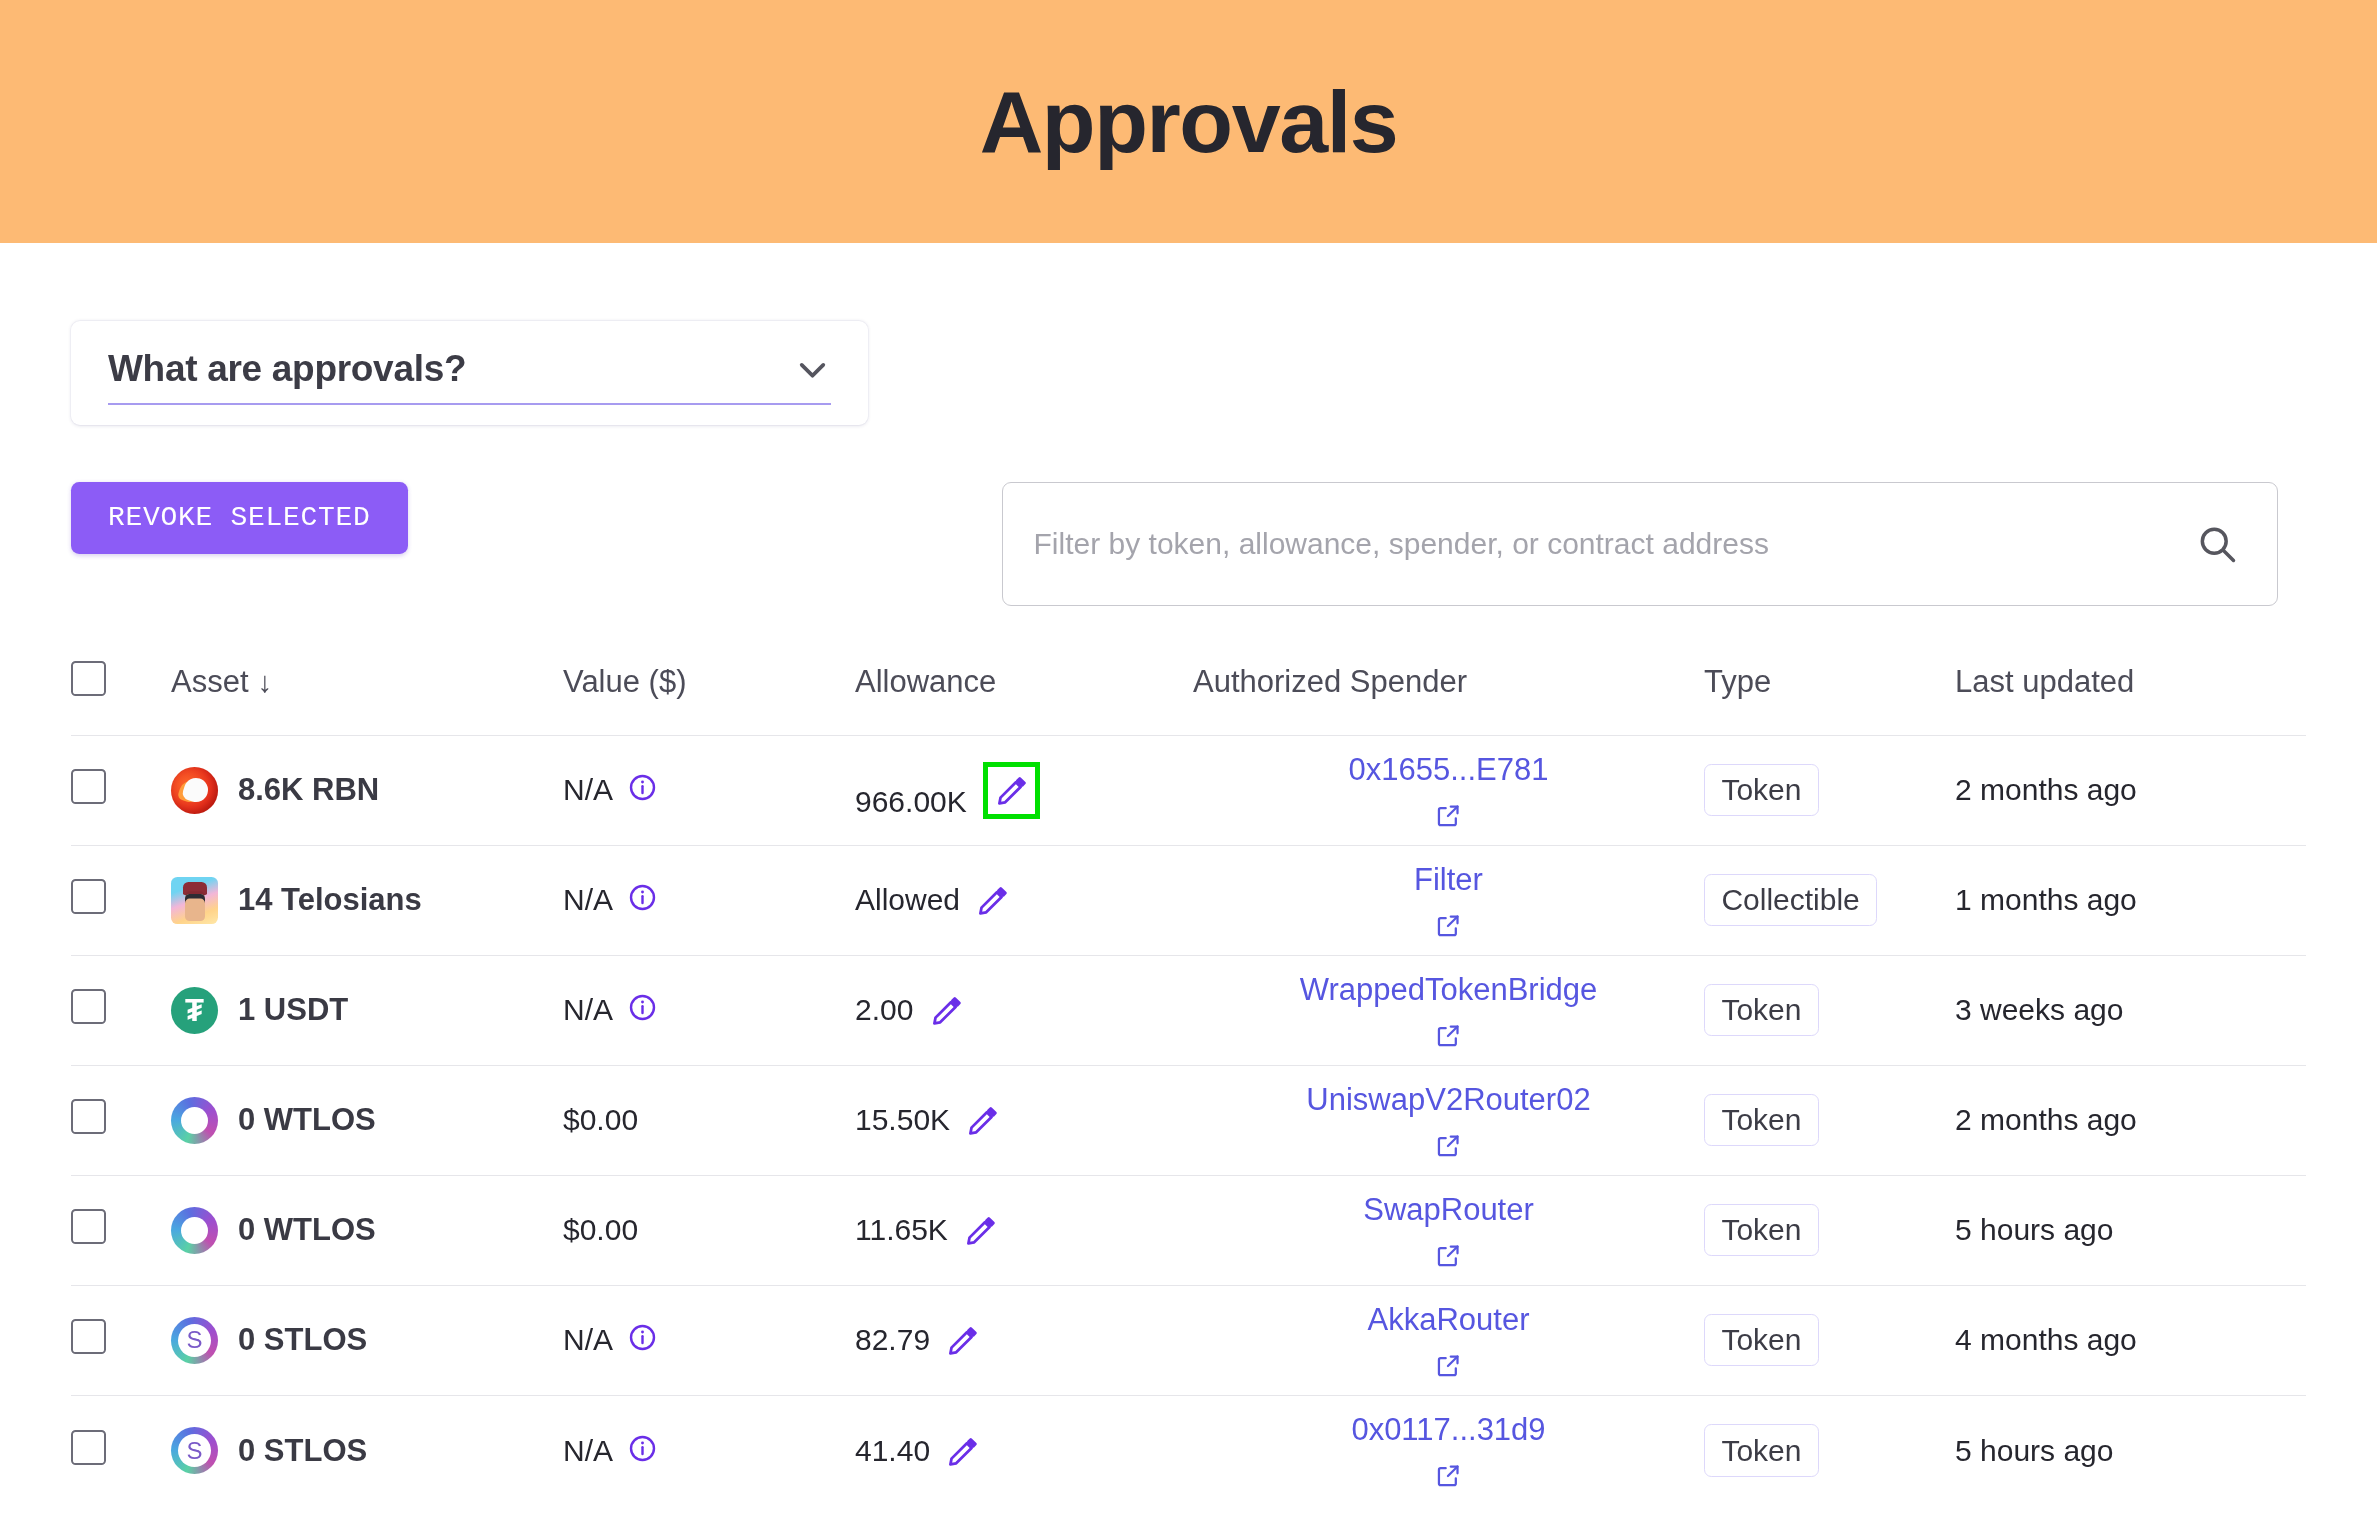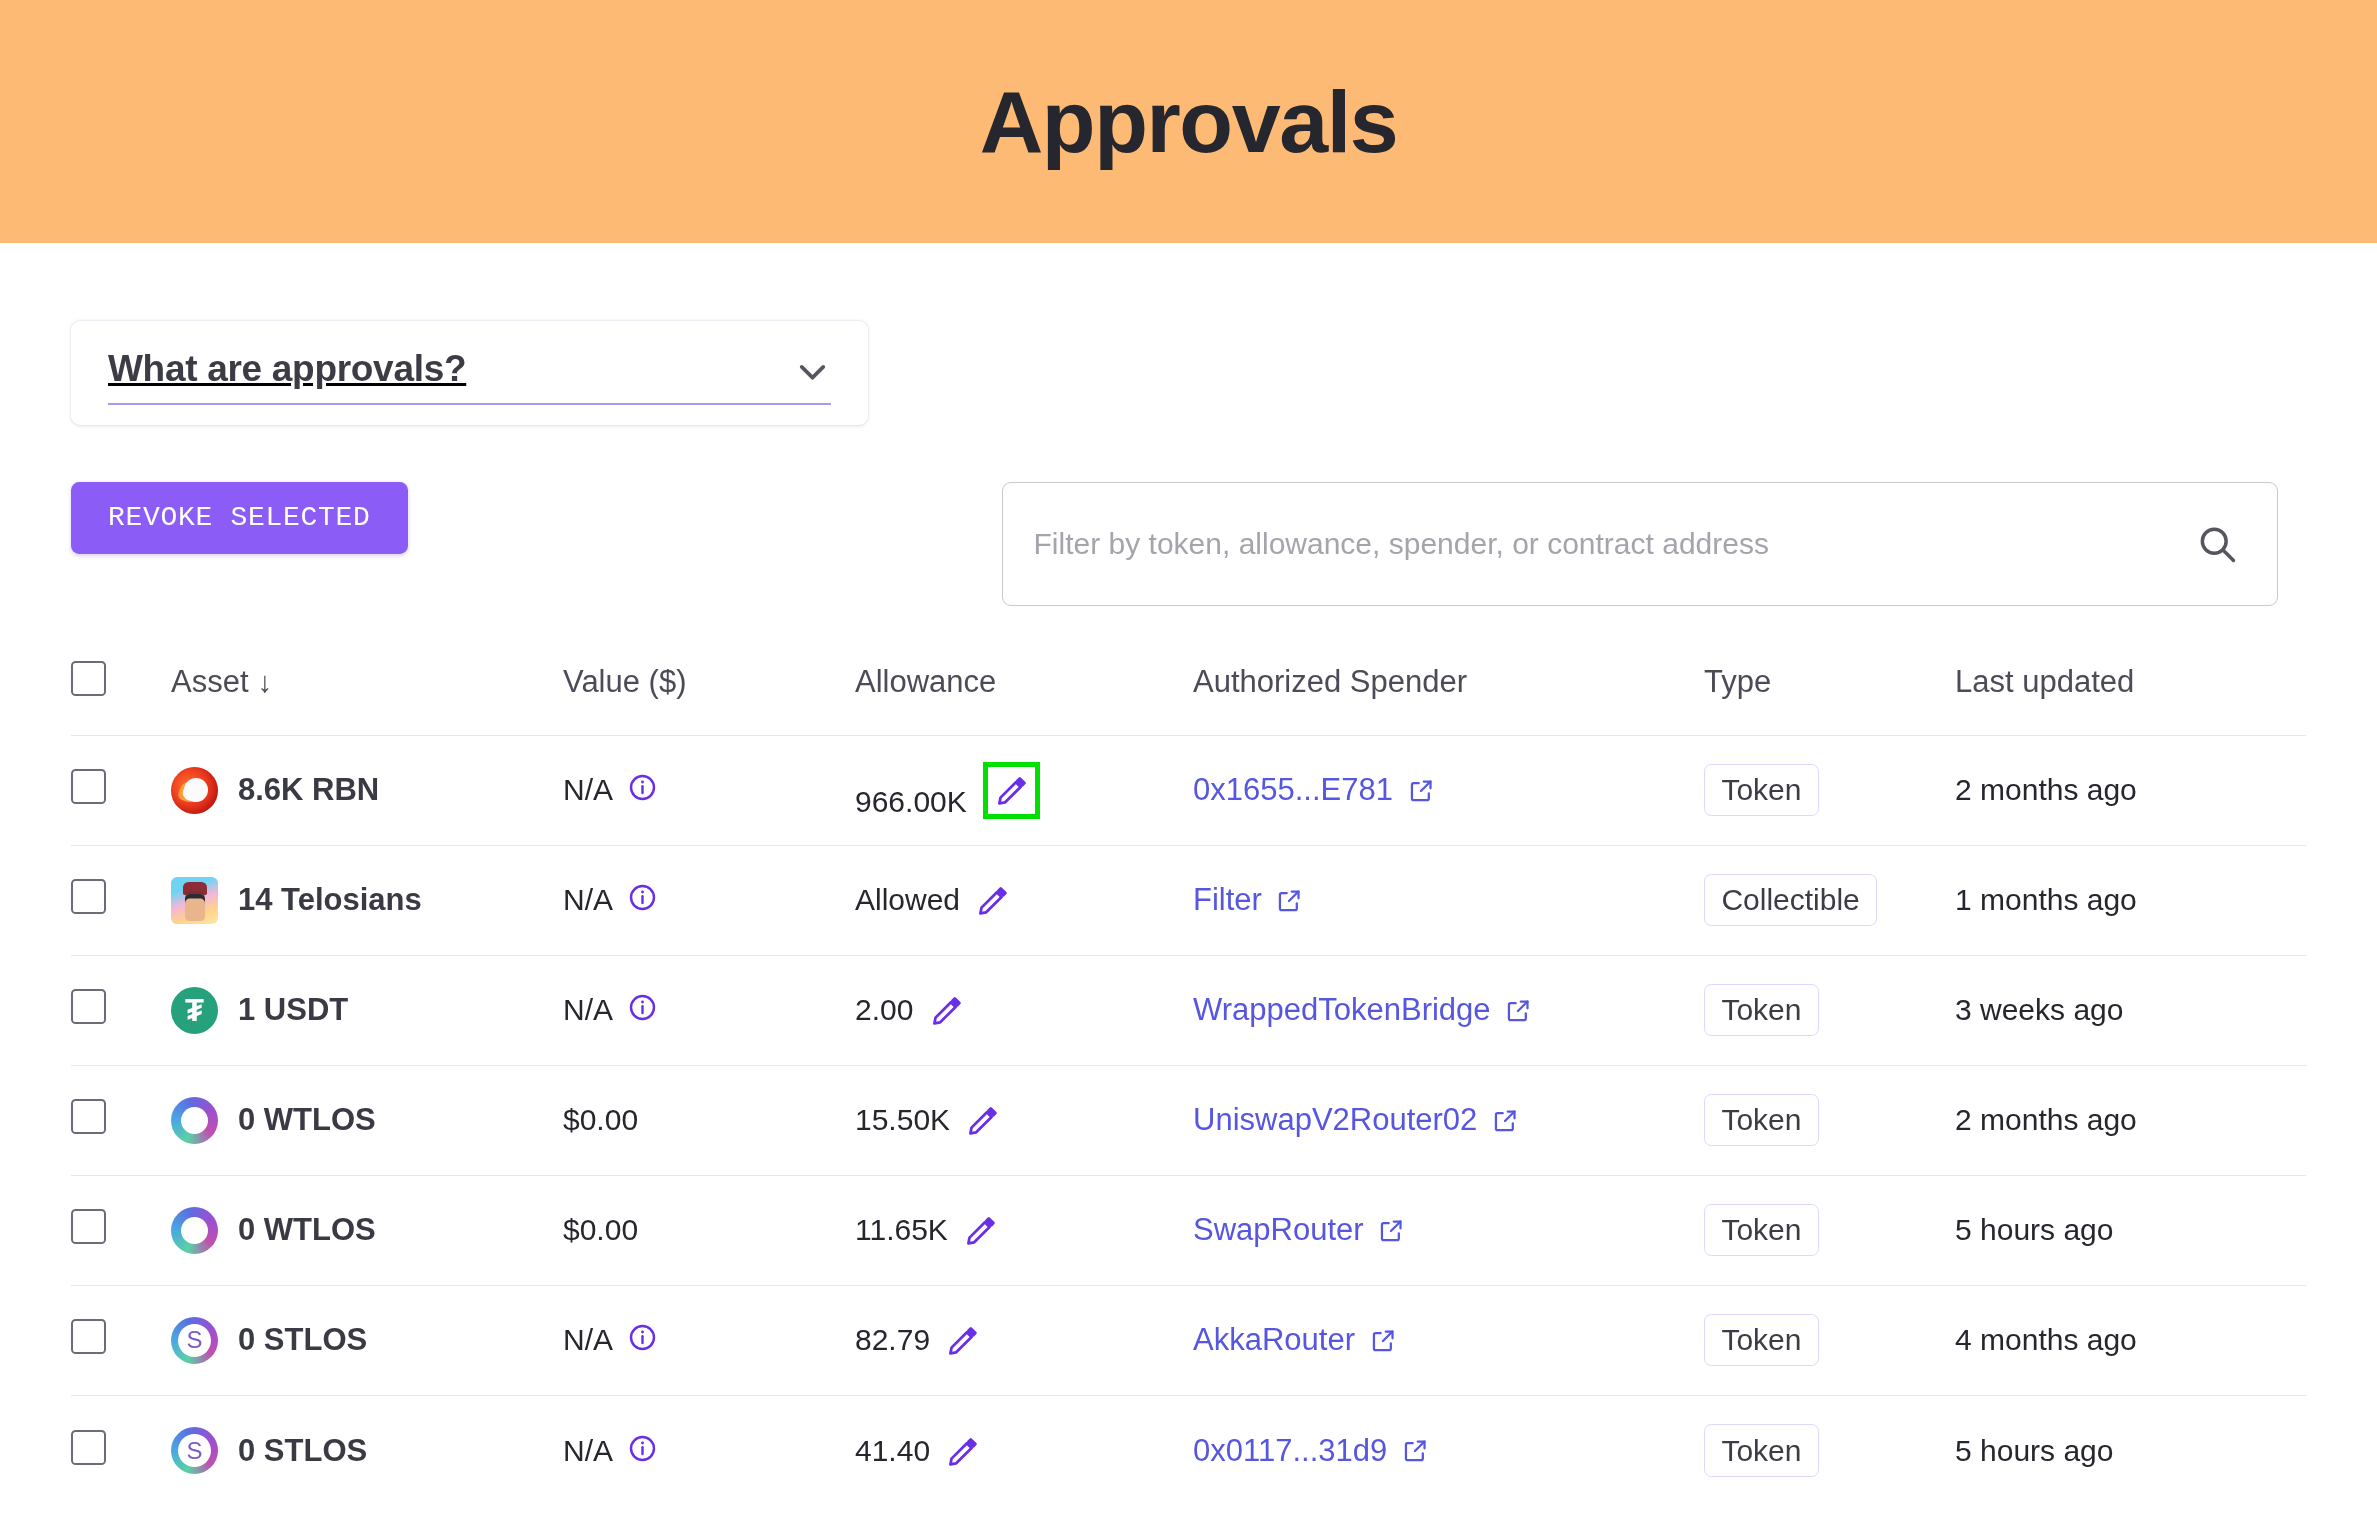--- a/index.html
+++ b/index.html
@@ -37,25 +37,24 @@
   .accordion {
     width: 797px;
     background: #ffffff;
     border-radius: 9px;
     box-shadow: 0 0.9px 3.7px rgba(40,30,90,0.13), 0 0 0 0.9px rgba(120,110,180,0.05);
     padding: 27px 37px 20px 37px;
     position: relative;
   }
   .accordion-row {
     display: flex;
-    align-items: flex-end;
+    align-items: center;
     justify-content: space-between;
     padding-bottom: 12.8px;
     border-bottom: 2.7px solid #a79bf0;
-    text-decoration: underline;
   }
   .accordion-label {
     font-size: 37px;
     font-weight: 700;
     color: #3c3c46;
     letter-spacing: -0.3px;
   }
   .chev {
     width: 37px; height: 37px;
     display: flex; align-items: center; justify-content: center;
@@ -234,21 +233,21 @@
   .pencil { width: 33px; height: 33px; flex: 0 0 33px; cursor: pointer; }
   .pencil-highlight {
     display: inline-flex; align-items: center; justify-content: center;
     width: 57px; height: 57px;
     border: 5.5px solid #00e000;
     background: #fff;
     box-sizing: border-box;
   }
 
   
-  .spender-cell { display: flex; align-items: center; gap: 14.6px; }
+  .spender-cell { display: flex; align-items: center; gap: 14.6px; flex-direction: column; }
   .spender-link {
     color: #5656e0;
     font-size: 31px;
     text-decoration: none;
     cursor: pointer;
   }
   .ext-icon { width: 27px; height: 27px; flex: 0 0 27px; cursor: pointer; }
 
   
   .badge {

